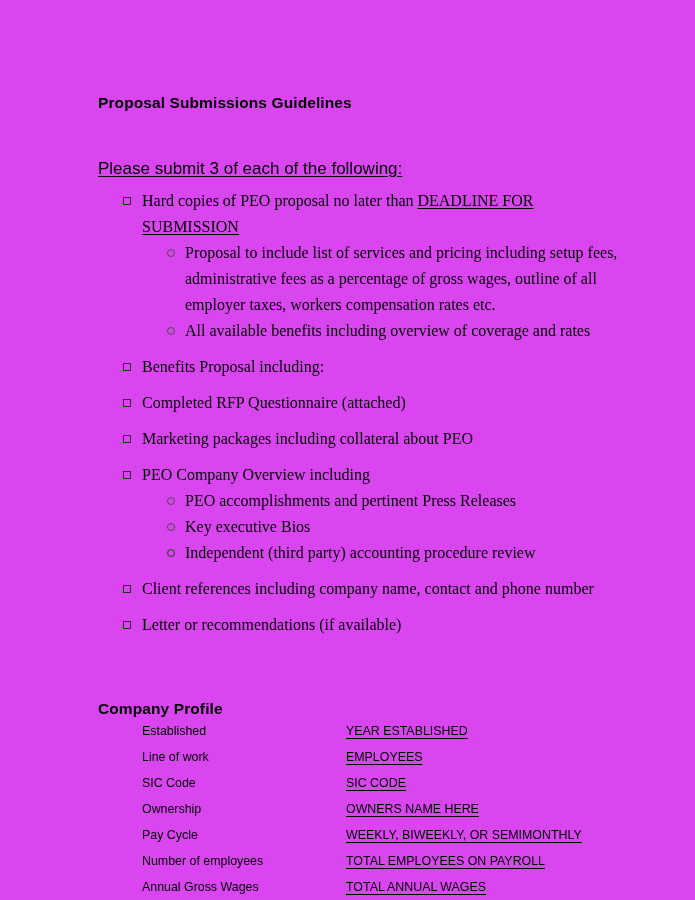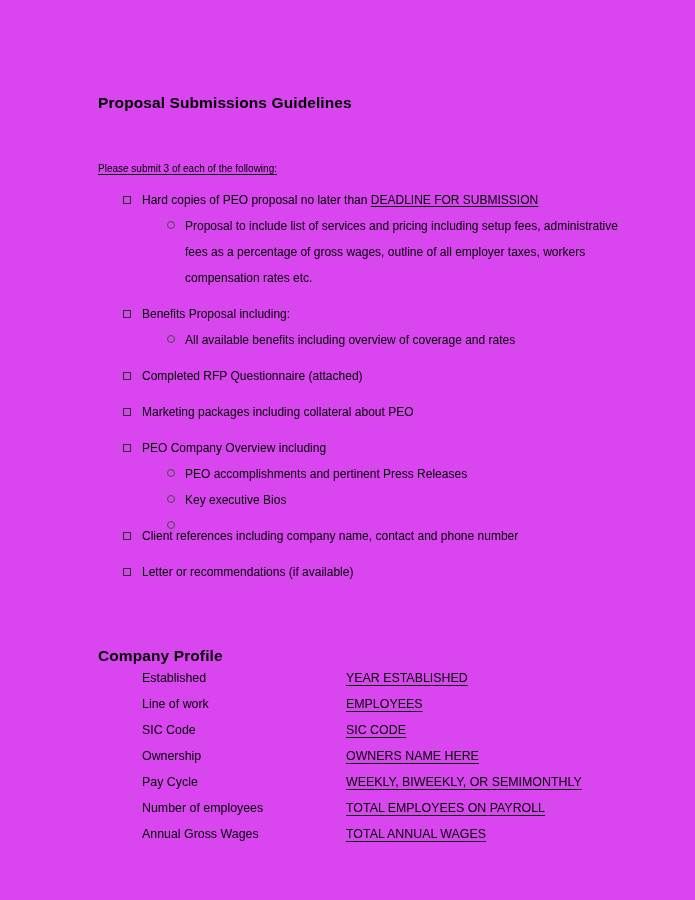--- a/index.html
+++ b/index.html
@@ -36,38 +36,39 @@
     line-height: 18px;
     margin: 0;
   }
   .h1.second {
     margin-top: 62px;
     margin-bottom: 0;
   }
 
   
   .intro {
-    font-size: 10px;
+    font-size: 17px;
     line-height: 16px;
     margin-top: 49px;
     text-decoration: underline;
     text-underline-offset: 2px;
     display: inline-block;
   }
 
   
   .list {
     margin: 0;
     padding: 0;
     list-style: none;
   }
   .li {
     position: relative;
-    font-size: 12px;
+    font-size: 16px;
     line-height: 26px;
+    font-family: Liberation Serif, serif;
   }
   .li.level1 {
     padding-left: 44px;
     margin-top: 10px;
   }
   .li.level2 {
     padding-left: 87px;
     margin-top: 0px;
   }
   .li.level2.tight {
@@ -145,28 +146,28 @@
 
     <ul class="list" id="requirements-list">
         <li class="li level1">
           <span class="marker"><span class="sq"></span></span>
           <span class="txt"><span>Hard copies of PEO proposal no later than </span><span class="u">DEADLINE FOR SUBMISSION</span></span>
         </li>
         <li class="li level2 tight">
           <span class="marker"><span class="circ"></span></span>
           <span class="txt">Proposal to include list of services and pricing including setup fees, administrative fees as a percentage of gross wages, outline of all employer taxes, workers compensation rates etc.</span>
         </li>
+        <li class="li level2 tight">
+          <span class="marker"><span class="circ"></span></span>
+          <span class="txt">All available benefits including overview of coverage and rates</span>
+        </li>
         <li class="li level1">
           <span class="marker"><span class="sq"></span></span>
           <span class="txt">Benefits Proposal including:</span>
         </li>
-        <li class="li level2 tight">
-          <span class="marker"><span class="circ"></span></span>
-          <span class="txt">All available benefits including overview of coverage and rates</span>
-        </li>
         <li class="li level1">
           <span class="marker"><span class="sq"></span></span>
           <span class="txt">Completed RFP Questionnaire (attached)</span>
         </li>
         <li class="li level1">
           <span class="marker"><span class="sq"></span></span>
           <span class="txt">Marketing packages including collateral about PEO</span>
         </li>
         <li class="li level1">
           <span class="marker"><span class="sq"></span></span>
@@ -175,20 +176,24 @@
         <li class="li level2 tight">
           <span class="marker"><span class="circ"></span></span>
           <span class="txt">PEO accomplishments and pertinent Press Releases</span>
         </li>
         <li class="li level2 tight">
           <span class="marker"><span class="circ"></span></span>
           <span class="txt">Key executive Bios</span>
         </li>
         <li class="li level2 tight">
           <span class="marker"><span class="circ"></span></span>
+        </li>
+        <li class="li level2 tight">
+          <span class="marker"><span class="circ"></span></span>
+          <span class="txt">Independent (third party) accounting procedure review</span>
         </li>
         <li class="li level1">
           <span class="marker"><span class="sq"></span></span>
           <span class="txt">Client references including company name, contact and phone number</span>
         </li>
         <li class="li level1">
           <span class="marker"><span class="sq"></span></span>
           <span class="txt">Letter or recommendations (if available)</span>
         </li>
       </ul>

